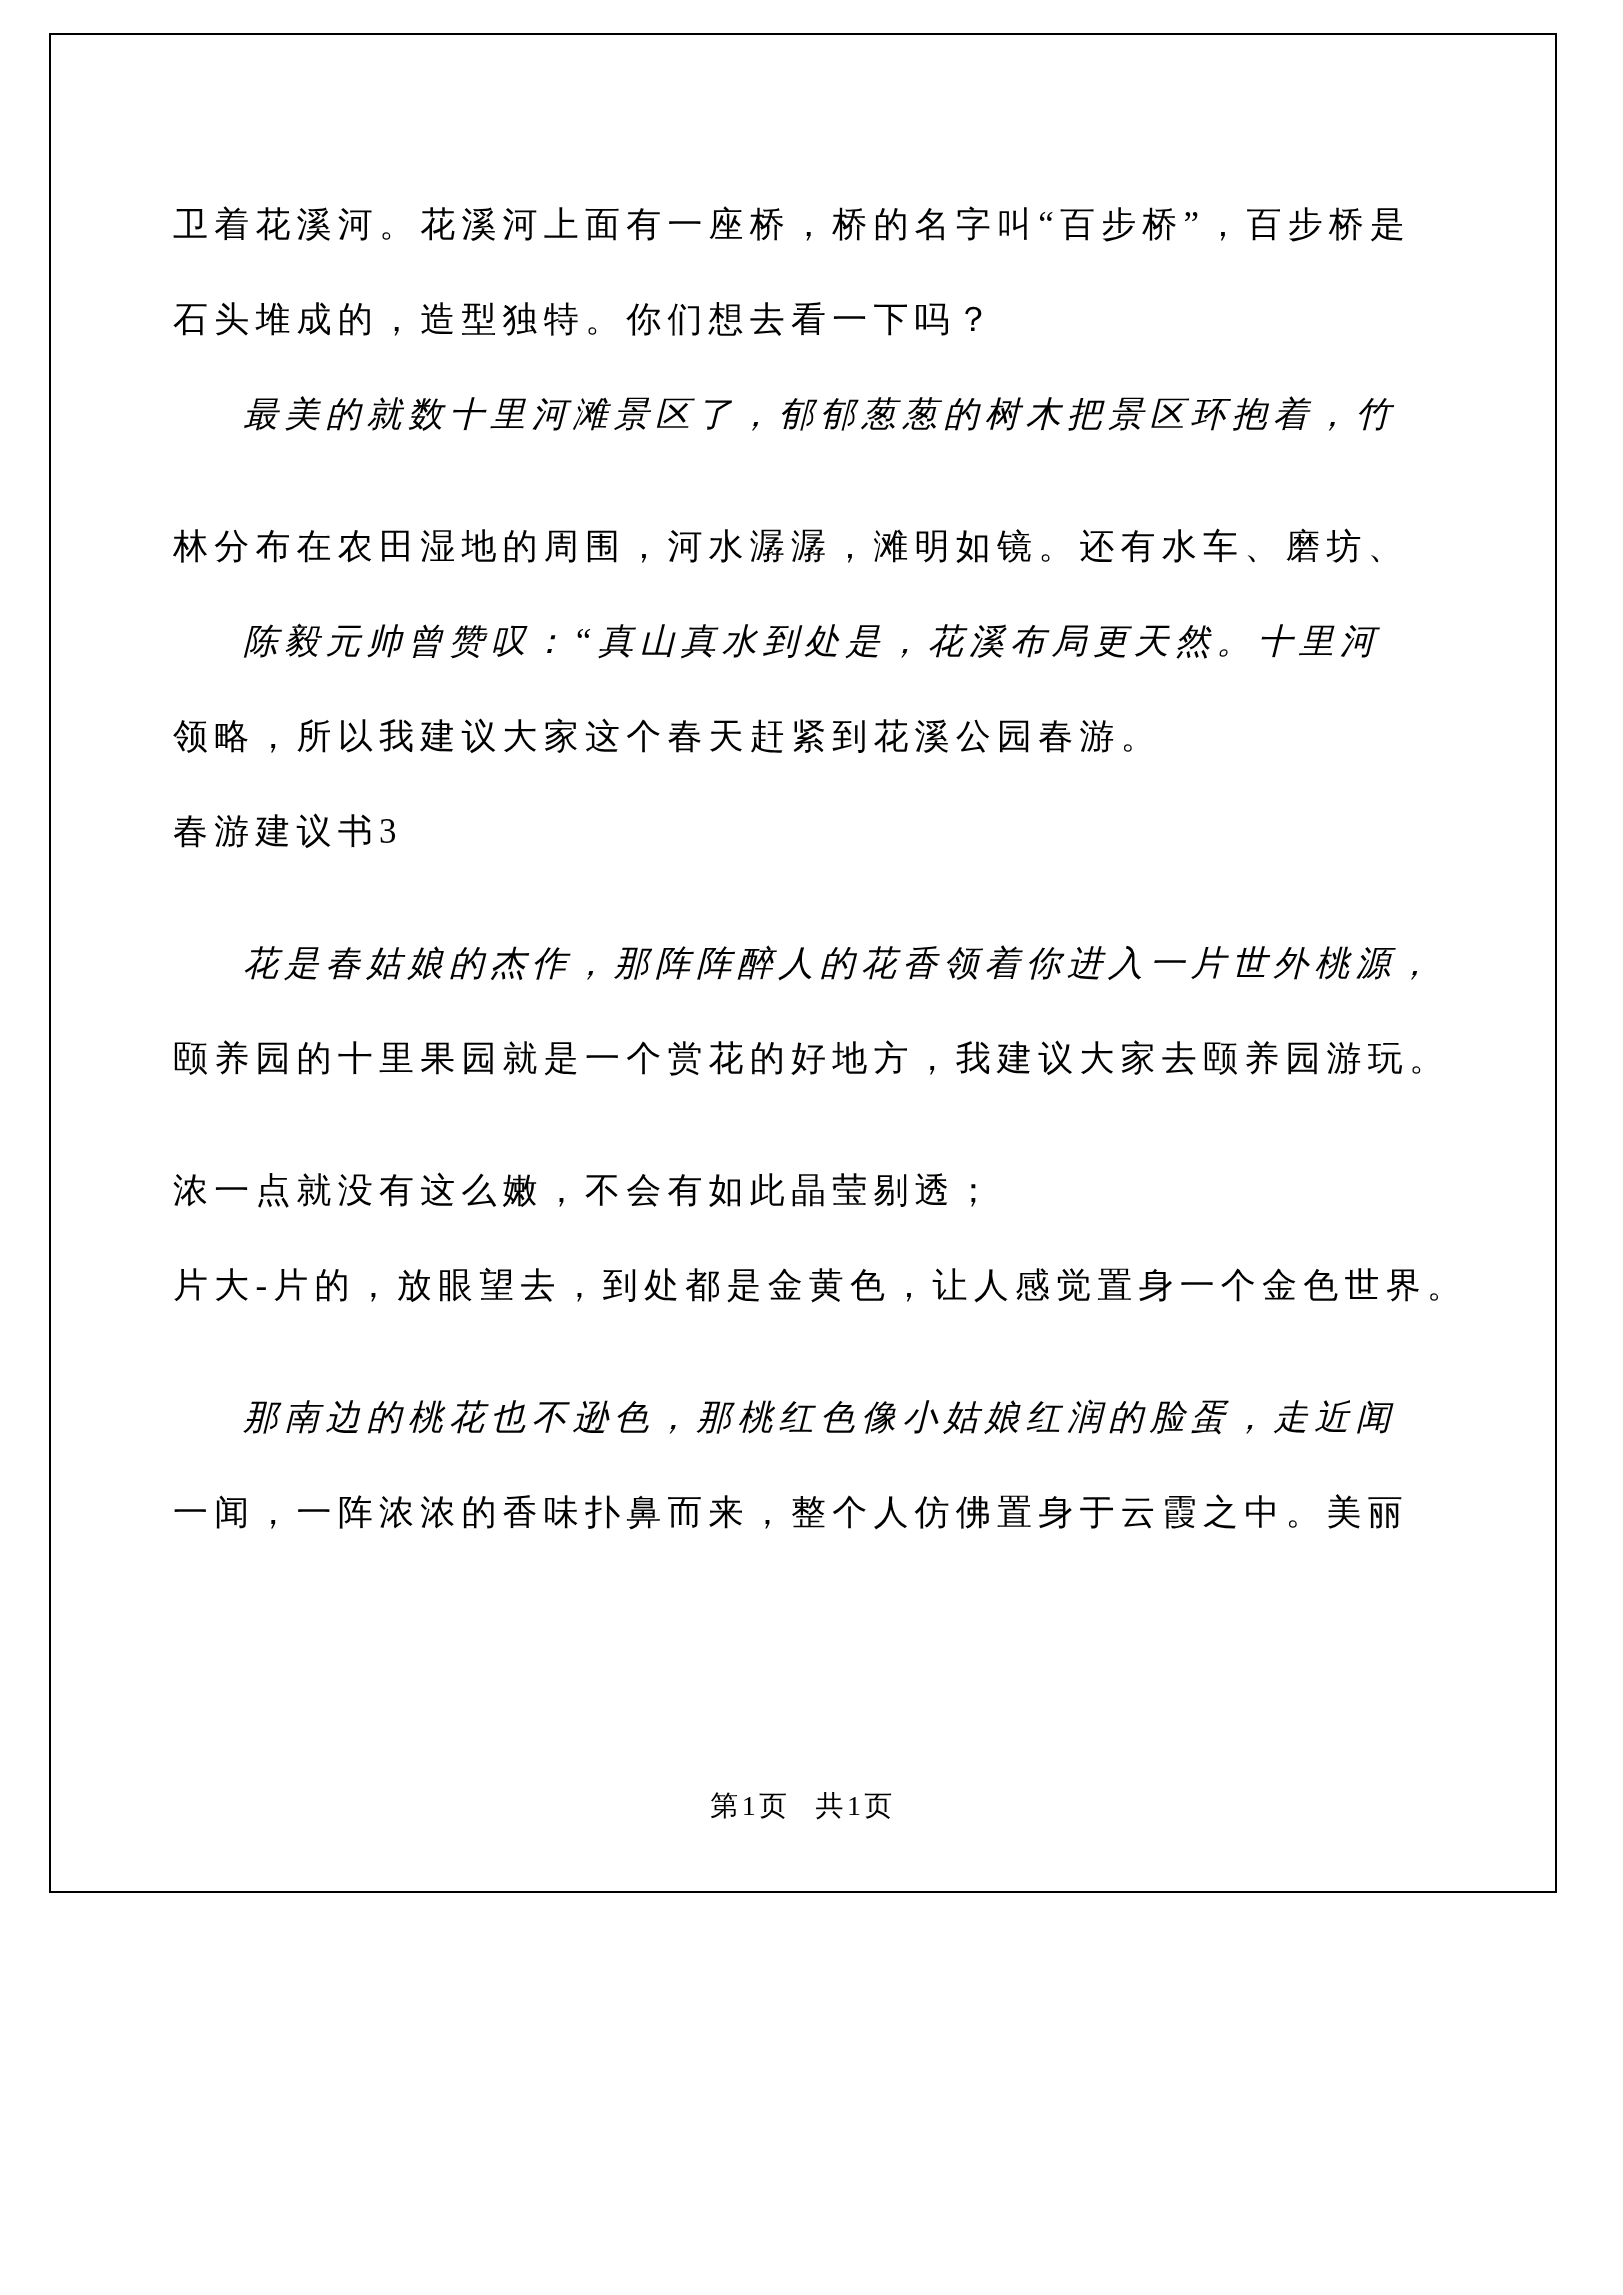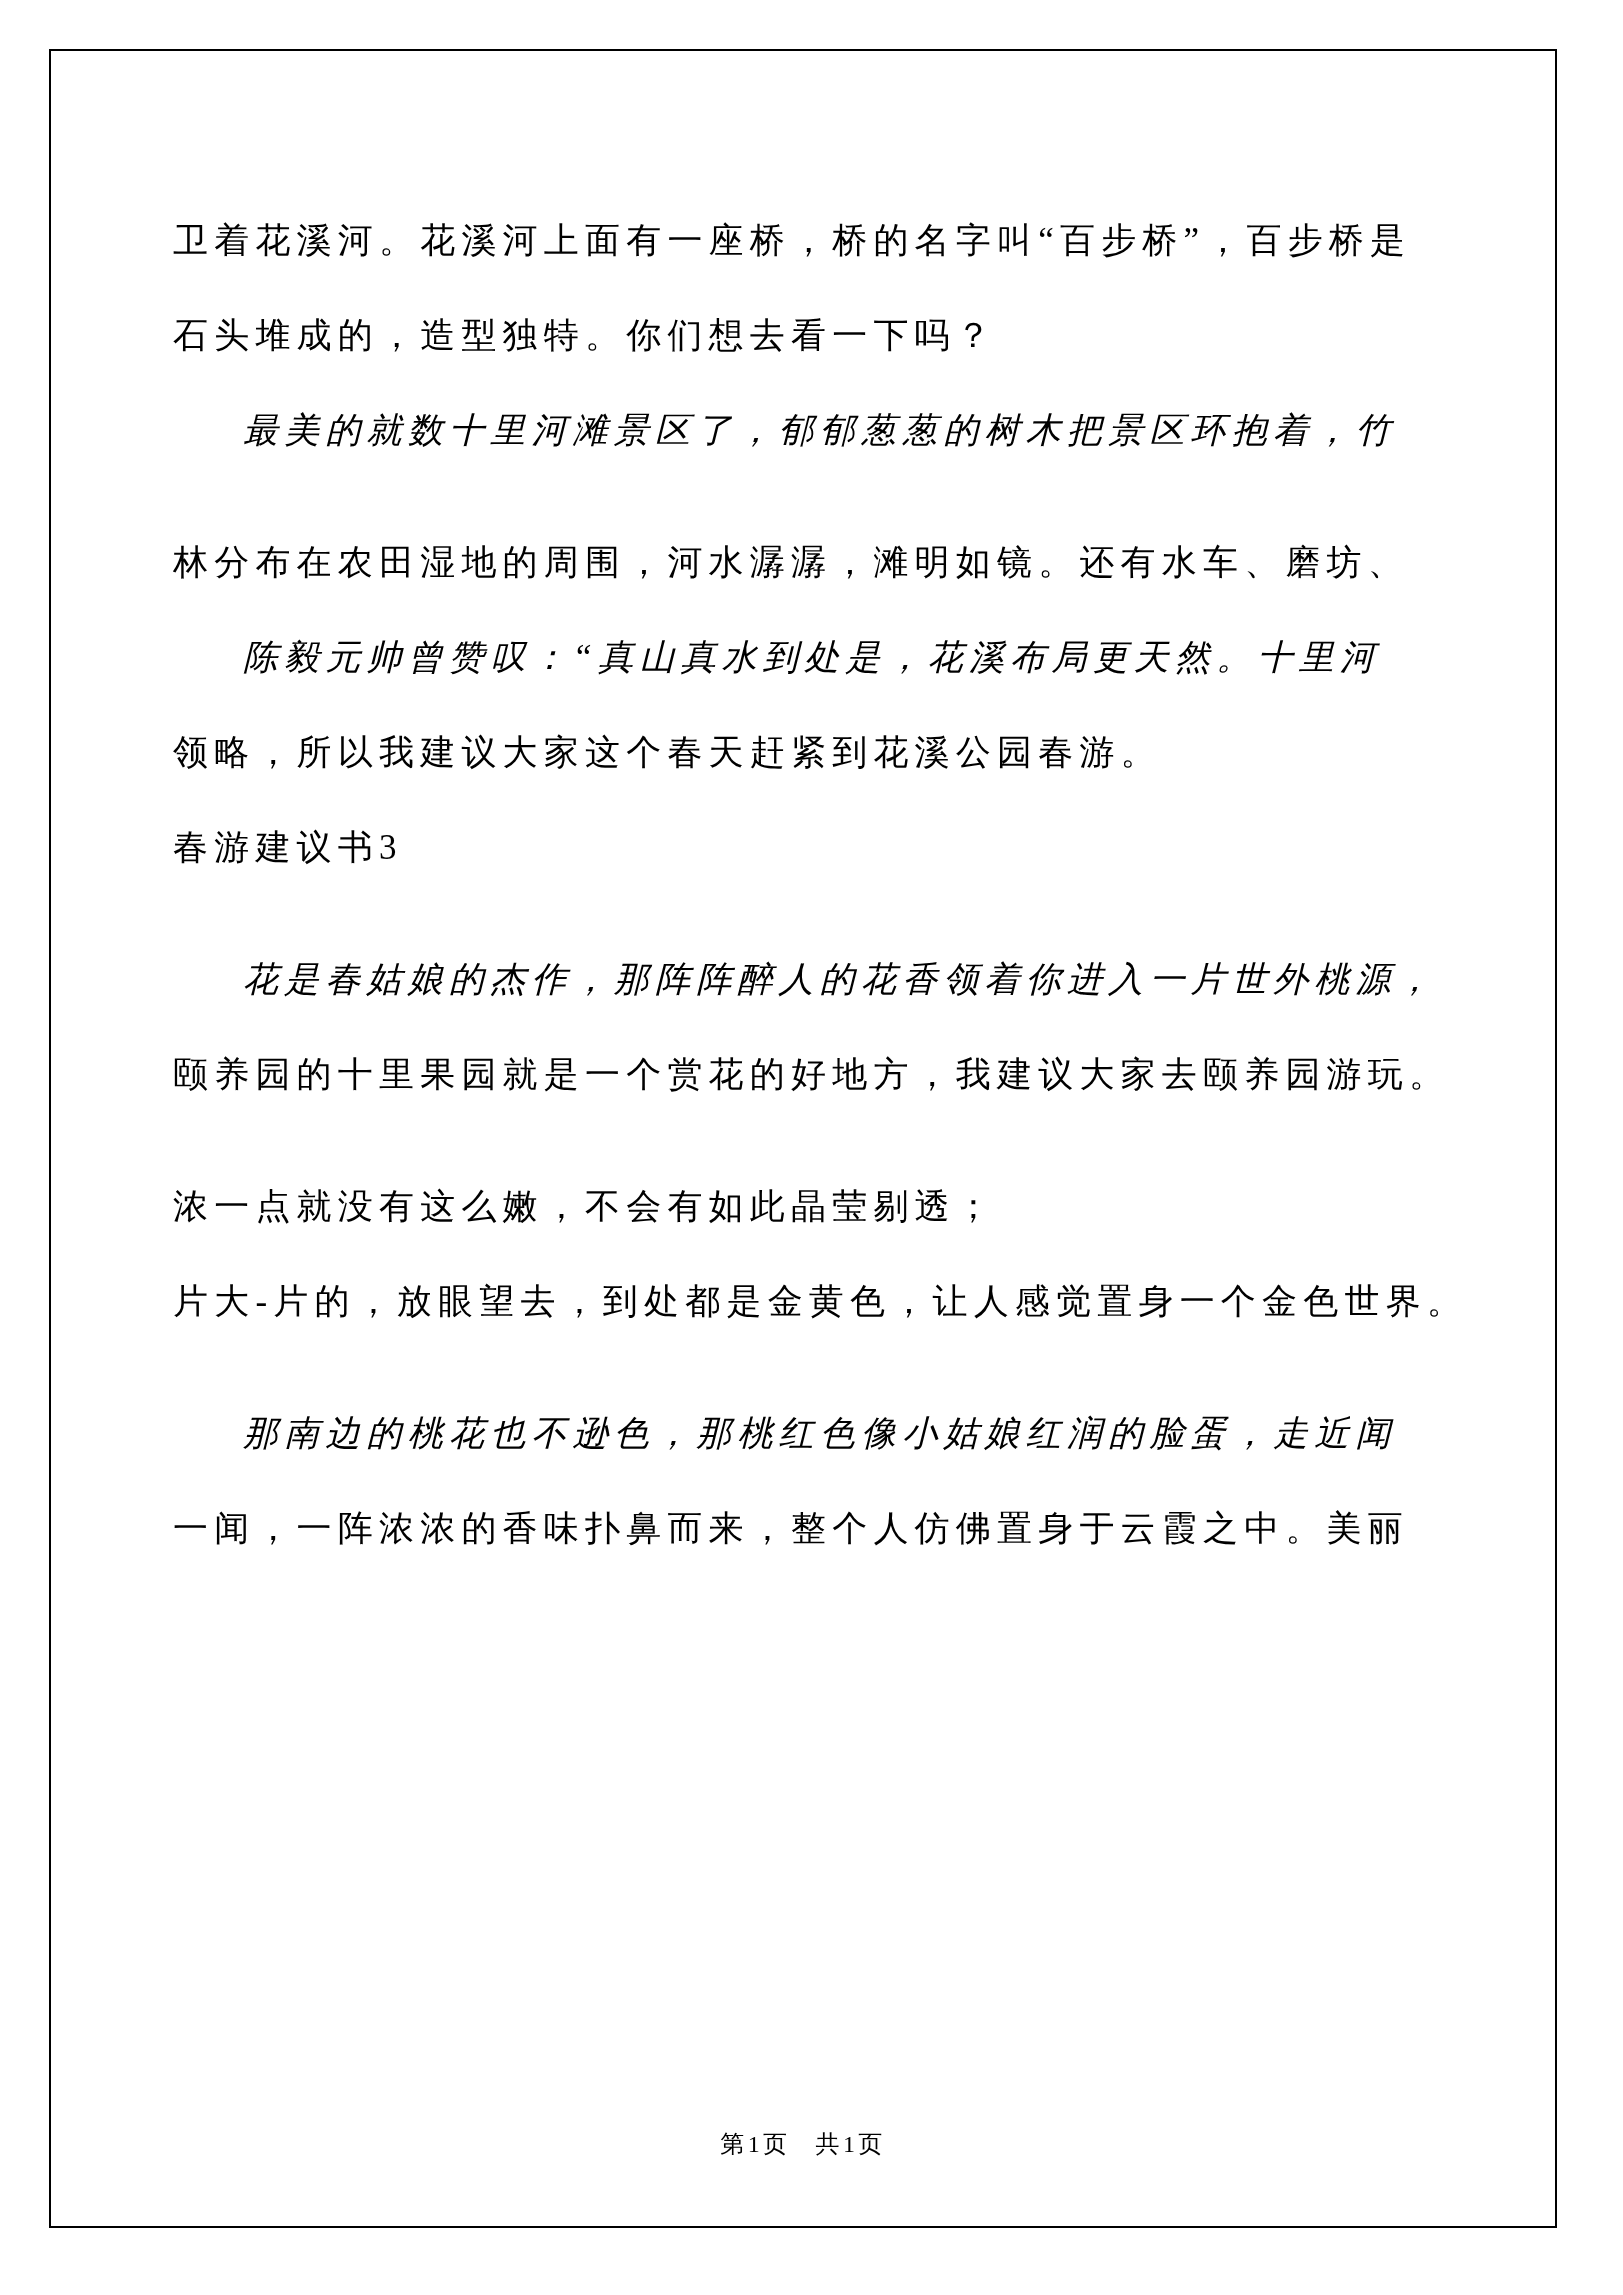--- a/index.html
+++ b/index.html
@@ -12,23 +12,23 @@
     width: 1623px;
     height: 2295px;
     background: #ffffff;
     font-family: "Liberation Serif", "DejaVu Serif", serif;
     color: #000000;
     overflow: hidden;
   }
   .frame {
     position: absolute;
     left: 49px;
-    top: 49px;
+    top: 33px;
     width: 1508px;
-    height: 2179px;
+    height: 1860px;
     border: 2.2px solid #000000;
     box-sizing: border-box;
   }
   .text-body {
     position: absolute;
     left: 122px;
     top: 142px;
     right: 112px;
   }
   .line {
@@ -46,21 +46,21 @@
   }
   .line.gap {
     margin-top: 37px;
   }
   .footer {
     position: absolute;
     left: 0;
     right: 0;
     bottom: 66px;
     text-align: center;
-    font-size: 24px;
+    font-size: 28px;
     letter-spacing: 3.4px;
     white-space: nowrap;
   }
   .footer-spacer {
     display: inline-block;
     width: 25px;
   }
 </style>
 </head>
 <body>

